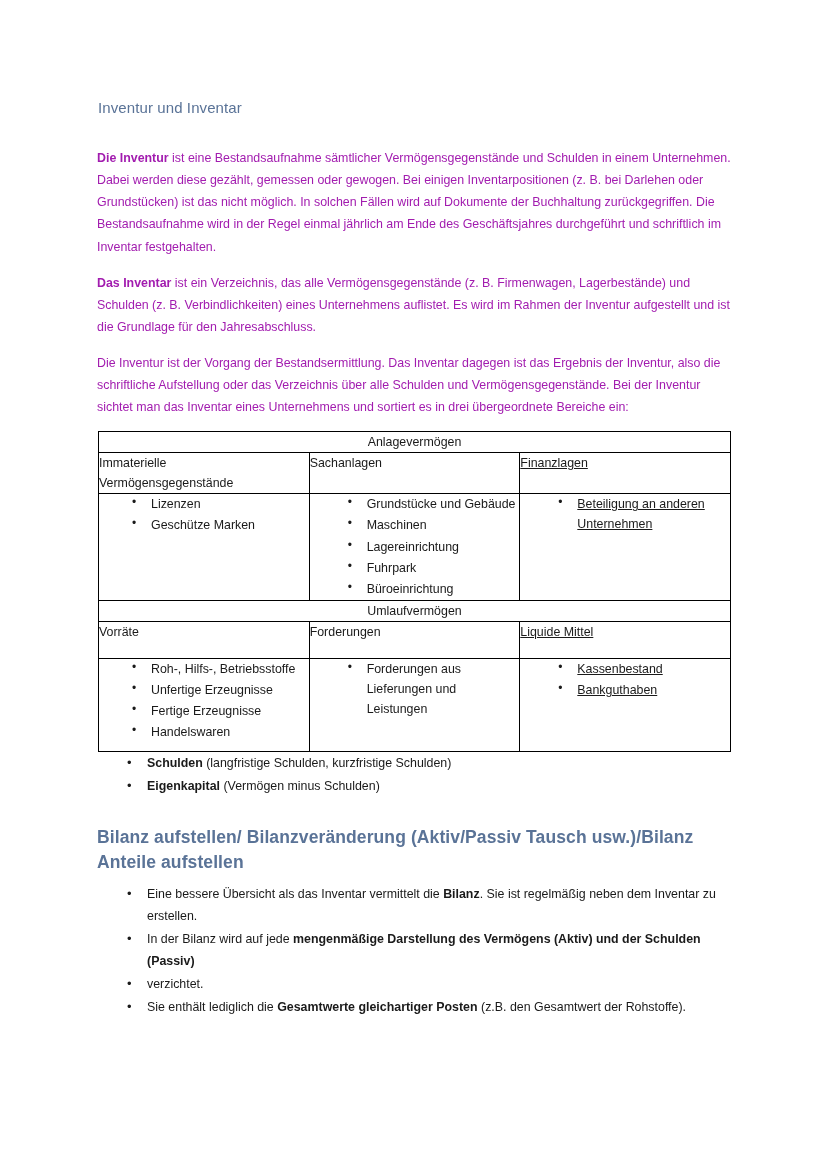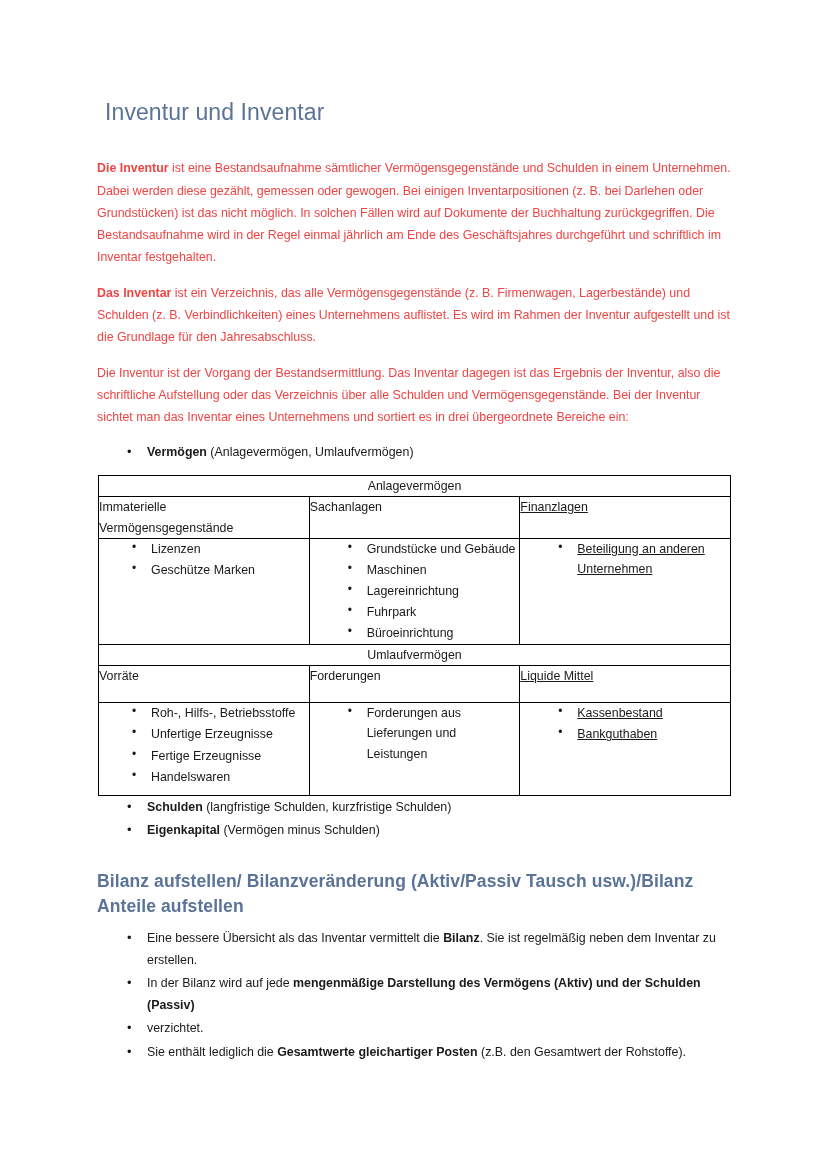--- a/index.html
+++ b/index.html
@@ -23,39 +23,39 @@
     background: #fff;
   }
   .content {
     position: absolute;
     left: 97px;
     top: 98px;
     width: 634px;
   }
 
   h1.doc-heading {
-    font-size: 23px;
+    font-size: 15px;
     font-weight: 400;
     color: #5a7397;
-    margin: 0 0 30px 8px;
+    margin: 0 0 30px 1px;
     line-height: 1.28;
     letter-spacing: 0.1px;
   }
   h1.doc-heading.second {
     margin: 28px 0 8px 0;
     font-size: 17.5px;
     line-height: 1.42;
     font-weight: bold;
   }
 
   p.para {
     font-size: 12.4px;
     line-height: 1.78;
     margin: 0 0 14px 0;
-    color: #ef4444;
+    color: #a21caf;
     text-align: left;
   }
   p.para.tight { margin-bottom: 13px; }
   b, strong { font-weight: 700; }
 
   
   ul.doclist {
     list-style: none;
     margin: 0;
     padding: 0;
@@ -141,23 +141,20 @@
   <div class="content">
 
     <h1 class="doc-heading">Inventur und Inventar</h1>
 
     <p class="para"><b>Die Inventur</b><span> ist eine Bestandsaufnahme sämtlicher Vermögensgegenstände und Schulden in einem Unternehmen. Dabei werden diese gezählt, gemessen oder gewogen. Bei einigen Inventarpositionen (z. B. bei Darlehen oder Grundstücken) ist das nicht möglich. In solchen Fällen wird auf Dokumente der Buchhaltung zurückgegriffen. Die Bestandsaufnahme wird in der Regel einmal jährlich am Ende des Geschäftsjahres durchgeführt und schriftlich im Inventar festgehalten.</span></p>
 
     <p class="para"><b>Das Inventar</b><span> ist ein Verzeichnis, das alle Vermögensgegenstände (z. B. Firmenwagen, Lagerbestände) und Schulden (z. B. Verbindlichkeiten) eines Unternehmens auflistet. Es wird im Rahmen der Inventur aufgestellt und ist die Grundlage für den Jahresabschluss.</span></p>
 
     <p class="para tight"><span>Die Inventur ist der Vorgang der Bestandsermittlung. Das Inventar dagegen ist das Ergebnis der Inventur, also die schriftliche Aufstellung oder das Verzeichnis über alle Schulden und Vermögensgegenstände. Bei der Inventur sichtet man das Inventar eines Unternehmens und sortiert es in drei übergeordnete Bereiche ein:</span></p>
 
-    <ul class="doclist">
-      <li><b>Vermögen</b><span> (Anlagevermögen, Umlaufvermögen)</span></li>
-    </ul>
 
     <table class="inv">
       <tbody>
         <tr>
           <td class="banner" colspan="3">Anlagevermögen</td>
         </tr>
         <tr>
           <td class="col1 hdr">
             <span class="hl">Immaterielle</span>
             <span class="hl">Vermögensgegenstände</span>

